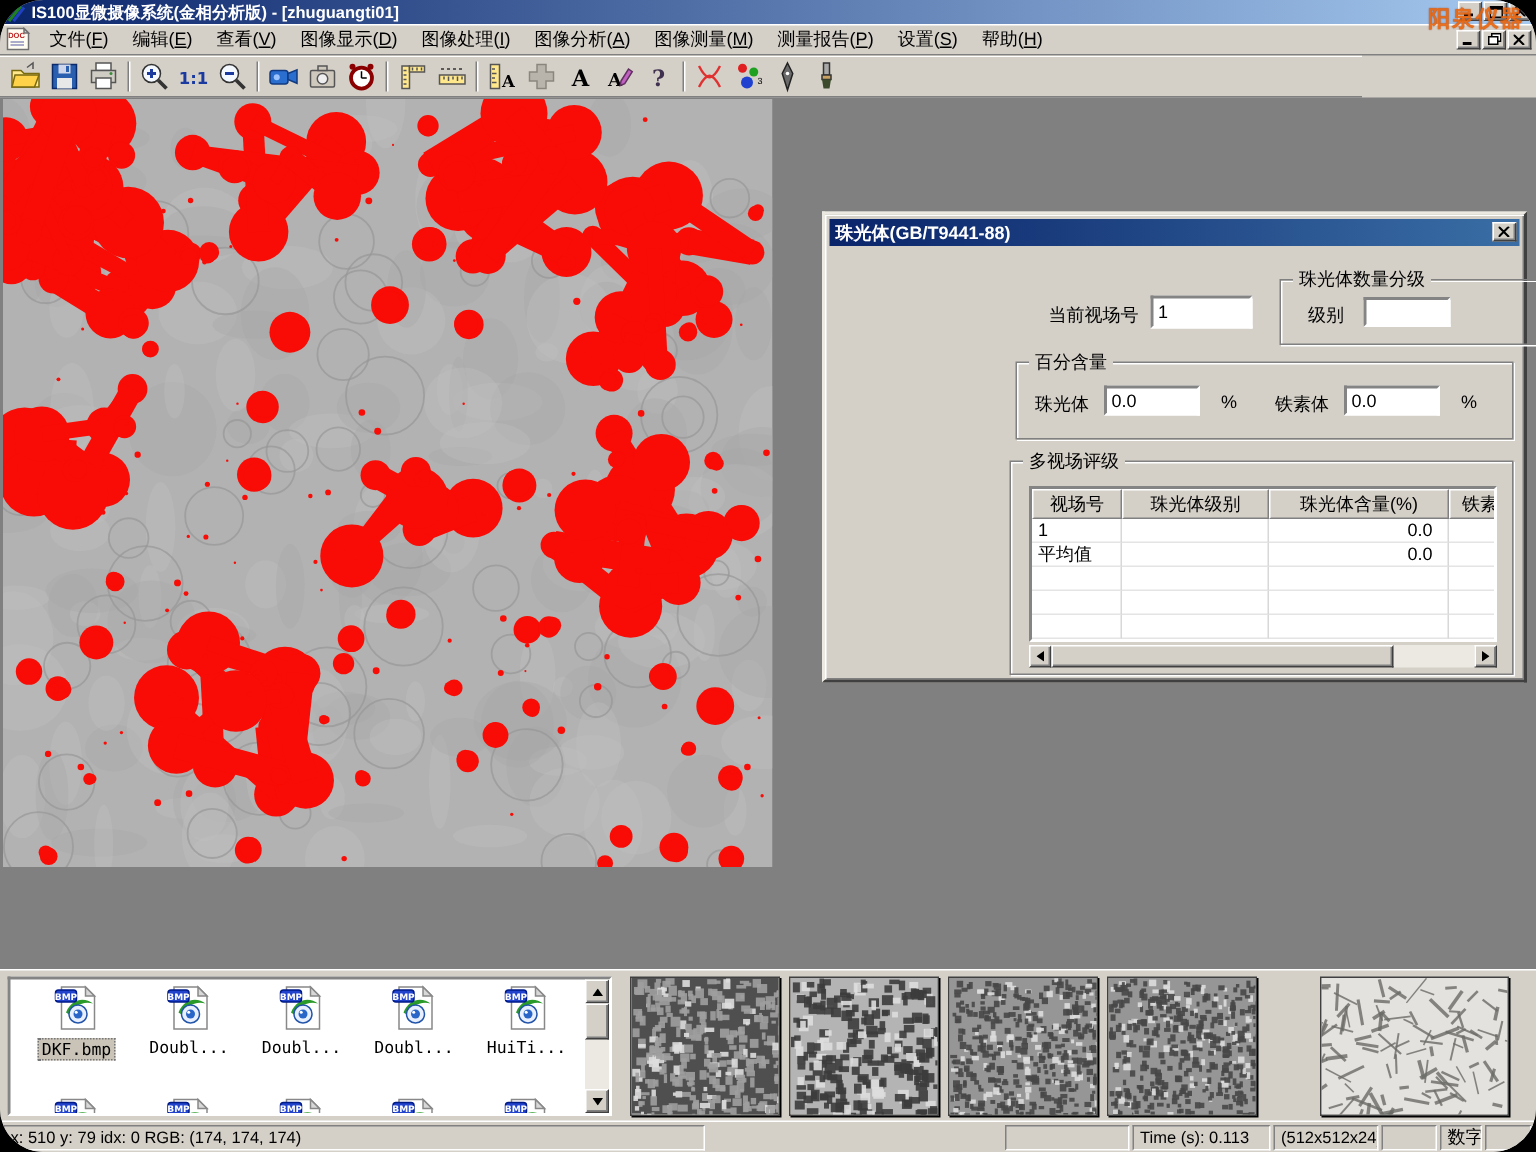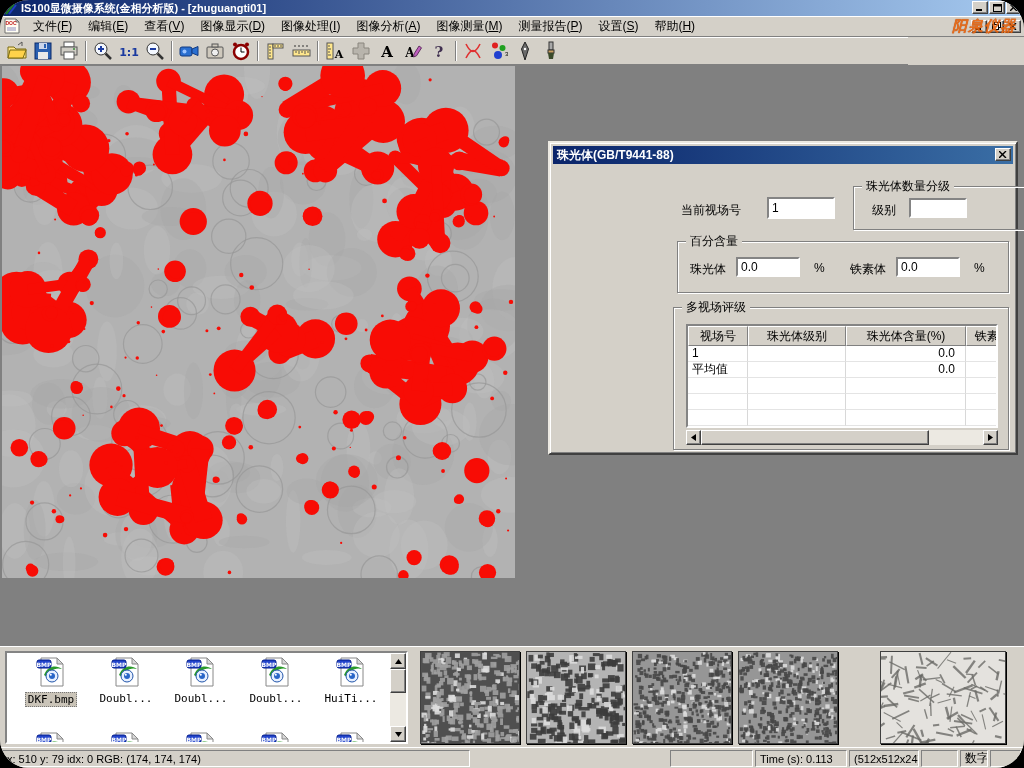--- a/index.html
+++ b/index.html
@@ -12,23 +12,23 @@
   }
   
   #titlebar{position:absolute;left:0;top:0;width:1024px;height:16px;
     background:linear-gradient(90deg,#0a246a,#a6caf0);
     display:flex;align-items:center;padding-left:2px;}
   #titlebar .ttext{color:#fff;font-weight:bold;font-size:11px;margin-left:4px;white-space:nowrap;}
   .winctls{position:absolute;right:2px;top:1px;display:flex;gap:1px;}
   .wbtn{width:16px;height:13px;display:flex;align-items:center;justify-content:center;
         background:#d4d0c8;border:1px solid;border-color:#fff #404040 #404040 #fff;
         box-shadow:inset -1px -1px 0 #808080;font-size:9px;line-height:9px;}
-  #watermark{position:absolute;right:8px;top:17px;z-index:50;color:#e8650f;
+  #watermark{position:absolute;right:8px;top:3px;z-index:50;color:#e8650f;
     font-weight:bold;font-size:15px;letter-spacing:1px;pointer-events:none;
-    text-shadow:0 0 1px #a33c00;opacity:.92;font-style:italic;}
+    text-shadow:0 0 1px #a33c00;opacity:.92;}
   
   #menubar{position:absolute;left:0;top:16px;width:1024px;height:21px;
     background:#d4d0c8;display:flex;align-items:center;
     border-bottom:1px solid #808080;box-shadow:inset 0 1px 0 #fff;}
   .mitem{padding:2px 8px;white-space:nowrap;}
   .mitem u{text-decoration:underline;}
   #mdoc{margin:0 4px 0 3px;}
   
   #toolbar{position:absolute;left:0;top:37px;width:908px;height:28px;background:#d4d0c8;
     display:flex;align-items:center;border-bottom:1px solid #808080;
@@ -1014,21 +1014,21 @@
         <span>珠光体(GB/T9441-88)</span>
         <div id="dlg-close" class="wbtn">
           <svg width="8" height="7">
               <path d="M0 0 L7 7 M7 0 L0 7" stroke="#000" stroke-width="1.4"></path>
             </svg>
         </div>
       </div>
       <div id="dlg-body">
 
 
-        <label class="dlbl" style="position:absolute;left:128px;top:38px;">当前视场号</label>
+        <label class="dlbl" style="position:absolute;left:146px;top:38px;">当前视场号</label>
         <input class="inp" style="position: absolute; left: 214px; top: 33px; width: 68px; height: 22px;" value="1">
 
         <div class="grp" style="left:300px;top:22px;width:192px;height:44px;">
           <span class="lg">珠光体数量分级</span>
           <label class="dlbl" style="position:absolute;left:18px;top:15px;">级别</label>
           <input class="inp" style="position: absolute; left: 55px; top: 11px; width: 58px; height: 20px;" value="">
         </div>
 
         <div class="grp" style="left:124px;top:77px;width:332px;height:52px;">
           <span class="lg">百分含量</span>

